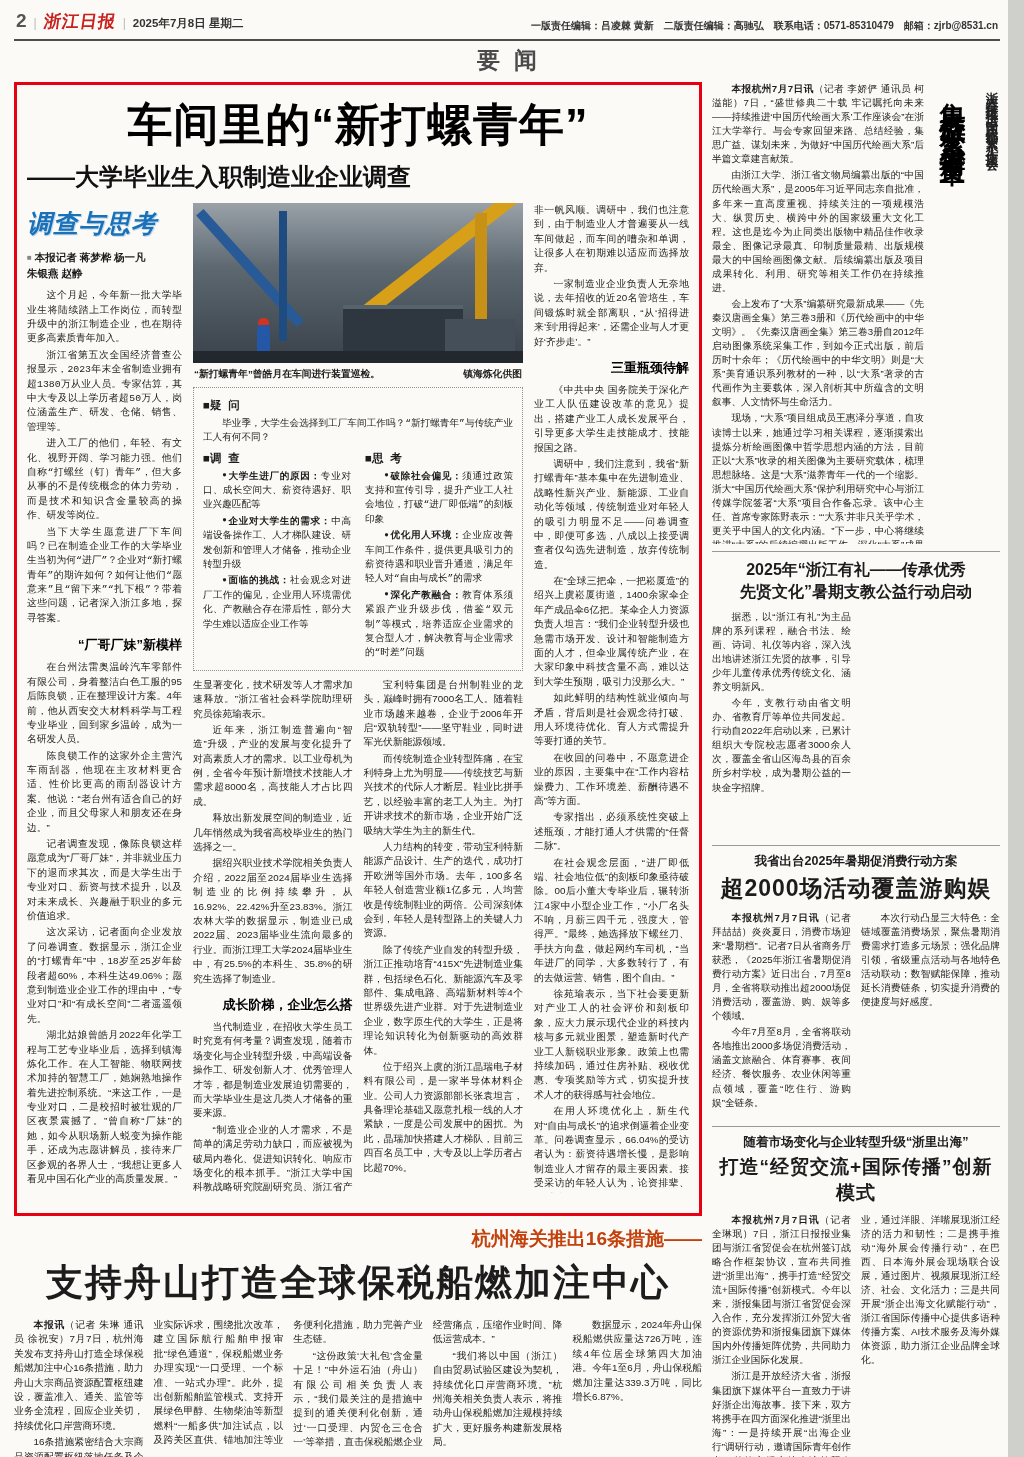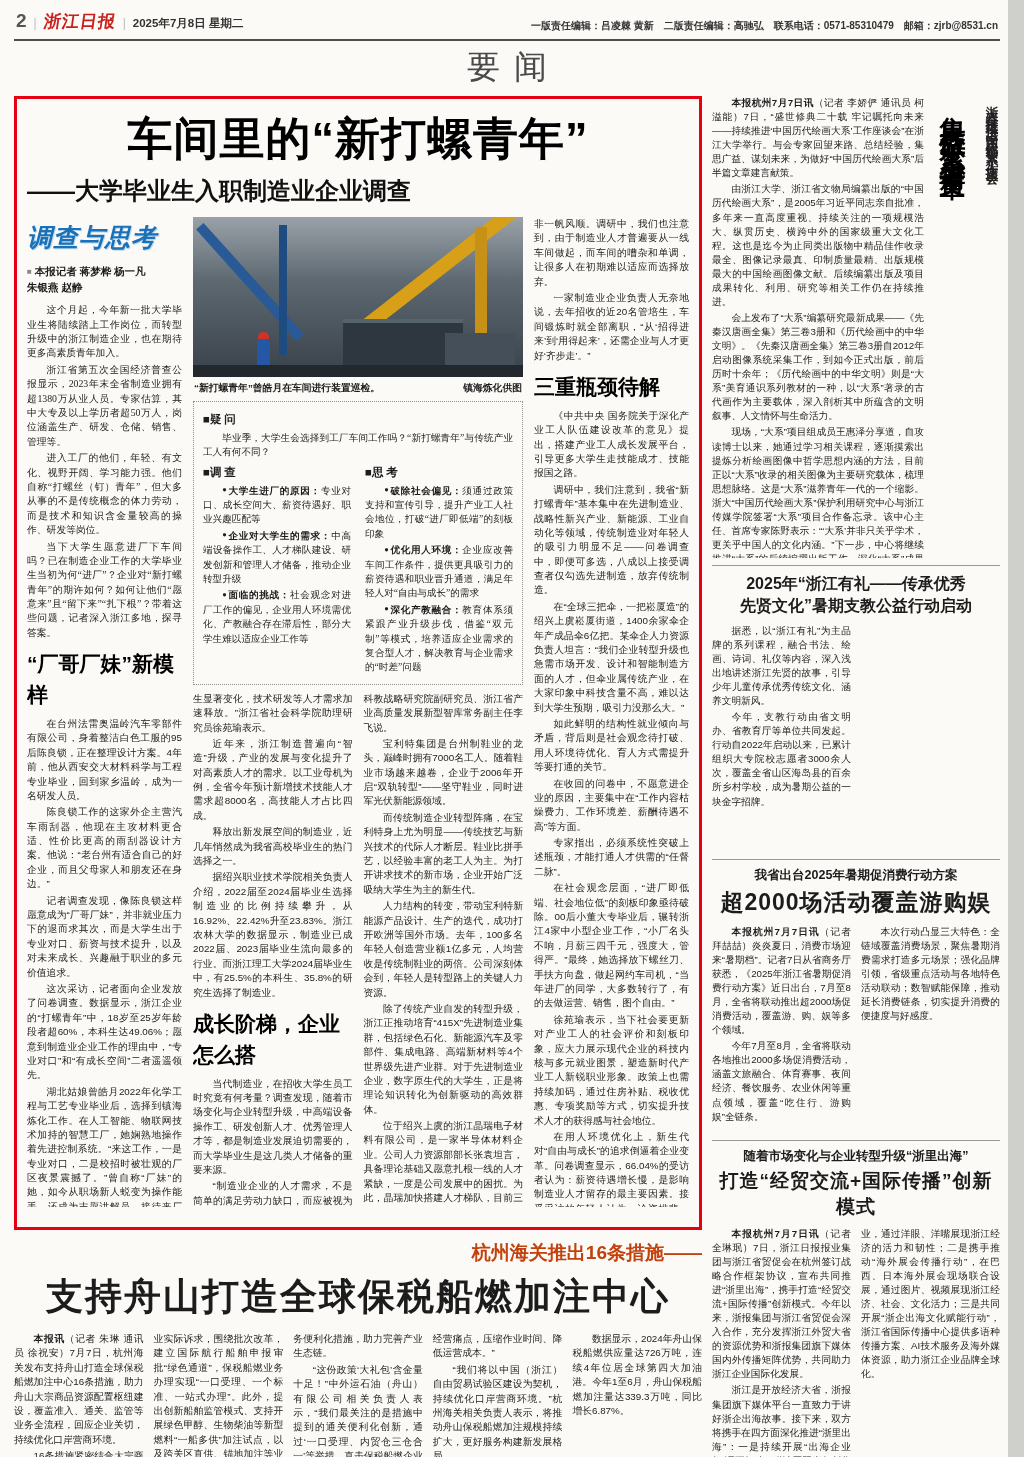--- a/index.html
+++ b/index.html
@@ -7,38 +7,38 @@
   .sheet { position:relative; width:1008px; height:1457px; background:#fbfaf7; overflow:hidden; padding:6px 8px 0 14px; }
   
   .masthead { display:flex; justify-content:space-between; align-items:flex-end; padding:4px 2px 6px 2px; }
   .mh-left { display:flex; align-items:baseline; gap:7px; }
   .pgnum { font-size:19px; font-weight:700; color:#555; }
   .mh-sep { color:#bbb; font-size:12px; }
   .paper-logo { font-size:17px; font-weight:900; color:#c8201d; transform:skewX(-8deg); display:inline-block; letter-spacing:1px; font-family:"Liberation Serif", serif; }
   .mh-date { font-size:11.5px; font-weight:700; color:#333; }
   .mh-right { font-size:10px; color:#333; font-weight:700; }
   .top-rule { border-top:2px solid #4d4d4d; }
-  .section-banner { text-align:center; font-size:33px; font-weight:400; color:#4a4a4a; letter-spacing:14px; padding:4px 0 6px 14px; }
+  .section-banner { text-align:center; font-size:23px; font-weight:700; color:#4a4a4a; letter-spacing:14px; padding:4px 0 6px 14px; }
   
   .content { display:flex; gap:10px; }
   .left-col { width:688px; flex:none; }
   .right-col { width:288px; flex:none; }
   
   .lead-box { border:3px solid #e60012; padding:10px 10px 16px 10px; height:1134px; overflow:hidden; }
   .lead-h1 { text-align:center; font-size:45px; font-weight:900; letter-spacing:1px; color:#000; }
   .lead-h2 { text-align:left; font-size:24px; font-weight:600; color:#111; margin-top:6px; }
   .lead-grid { display:grid; grid-template-columns:155px 1fr 155px; gap:11px; margin-top:10px; height:990px; }
   .lead-grid p { text-indent:2em; text-align:justify; margin-bottom:2px; }
   .colA, .colD { overflow:hidden; font-size:9.8px; line-height:1.47; }
   .colM { overflow:hidden; font-size:9.8px; line-height:1.47; }
   .col-logo { font-size:25px; font-weight:900; font-style:italic; color:#1a71b8; letter-spacing:1px; text-shadow:1px 1px 0 #bcd7ec; margin:2px 0 8px 0; }
   .byline { font-size:10.5px; font-weight:700; margin-bottom:8px; line-height:1.5; }
   .byline .sq { color:#888; font-size:8px; vertical-align:1px; }
-  .serif { font-family:Liberation Serif, serif; }
-  .sec-head { text-align:left; font-size:21px; font-weight:900; margin:9px 0 6px 0; color:#000; }
+  .serif { font-family:Liberation Mono, monospace; }
+  .sec-head { text-align:right; font-size:13px; font-weight:900; margin:9px 0 6px 0; color:#000; }
   .photo { position:relative; height:160px; background:linear-gradient(180deg,#9aa2a8 0%,#5d6871 40%,#39414a 100%); overflow:hidden; }
   .ph-beam1 { position:absolute; width:200px; height:14px; background:#d7a018; transform:rotate(-38deg); right:-20px; top:42px; }
   .ph-beam2 { position:absolute; width:12px; height:120px; background:#c79016; right:36px; top:10px; }
   .ph-strut1 { position:absolute; width:150px; height:10px; background:#275a96; transform:rotate(48deg); left:-18px; top:60px; }
   .ph-strut2 { position:absolute; width:8px; height:130px; background:#1f4c80; left:86px; top:8px; }
   .ph-mach1 { position:absolute; width:120px; height:46px; background:#2e3640; bottom:12px; left:150px; border-top:4px solid #56626c; }
   .ph-mach2 { position:absolute; width:70px; height:34px; background:#454f59; bottom:10px; right:8px; }
   .ph-floor { position:absolute; left:0; right:0; bottom:0; height:12px; background:#23282e; }
   .ph-worker { position:absolute; width:13px; height:26px; background:#2458a6; border-radius:4px 4px 0 0; bottom:12px; left:64px; }
   .ph-helmet { position:absolute; width:11px; height:7px; background:#d03324; border-radius:5px 5px 0 0; bottom:38px; left:65px; }

